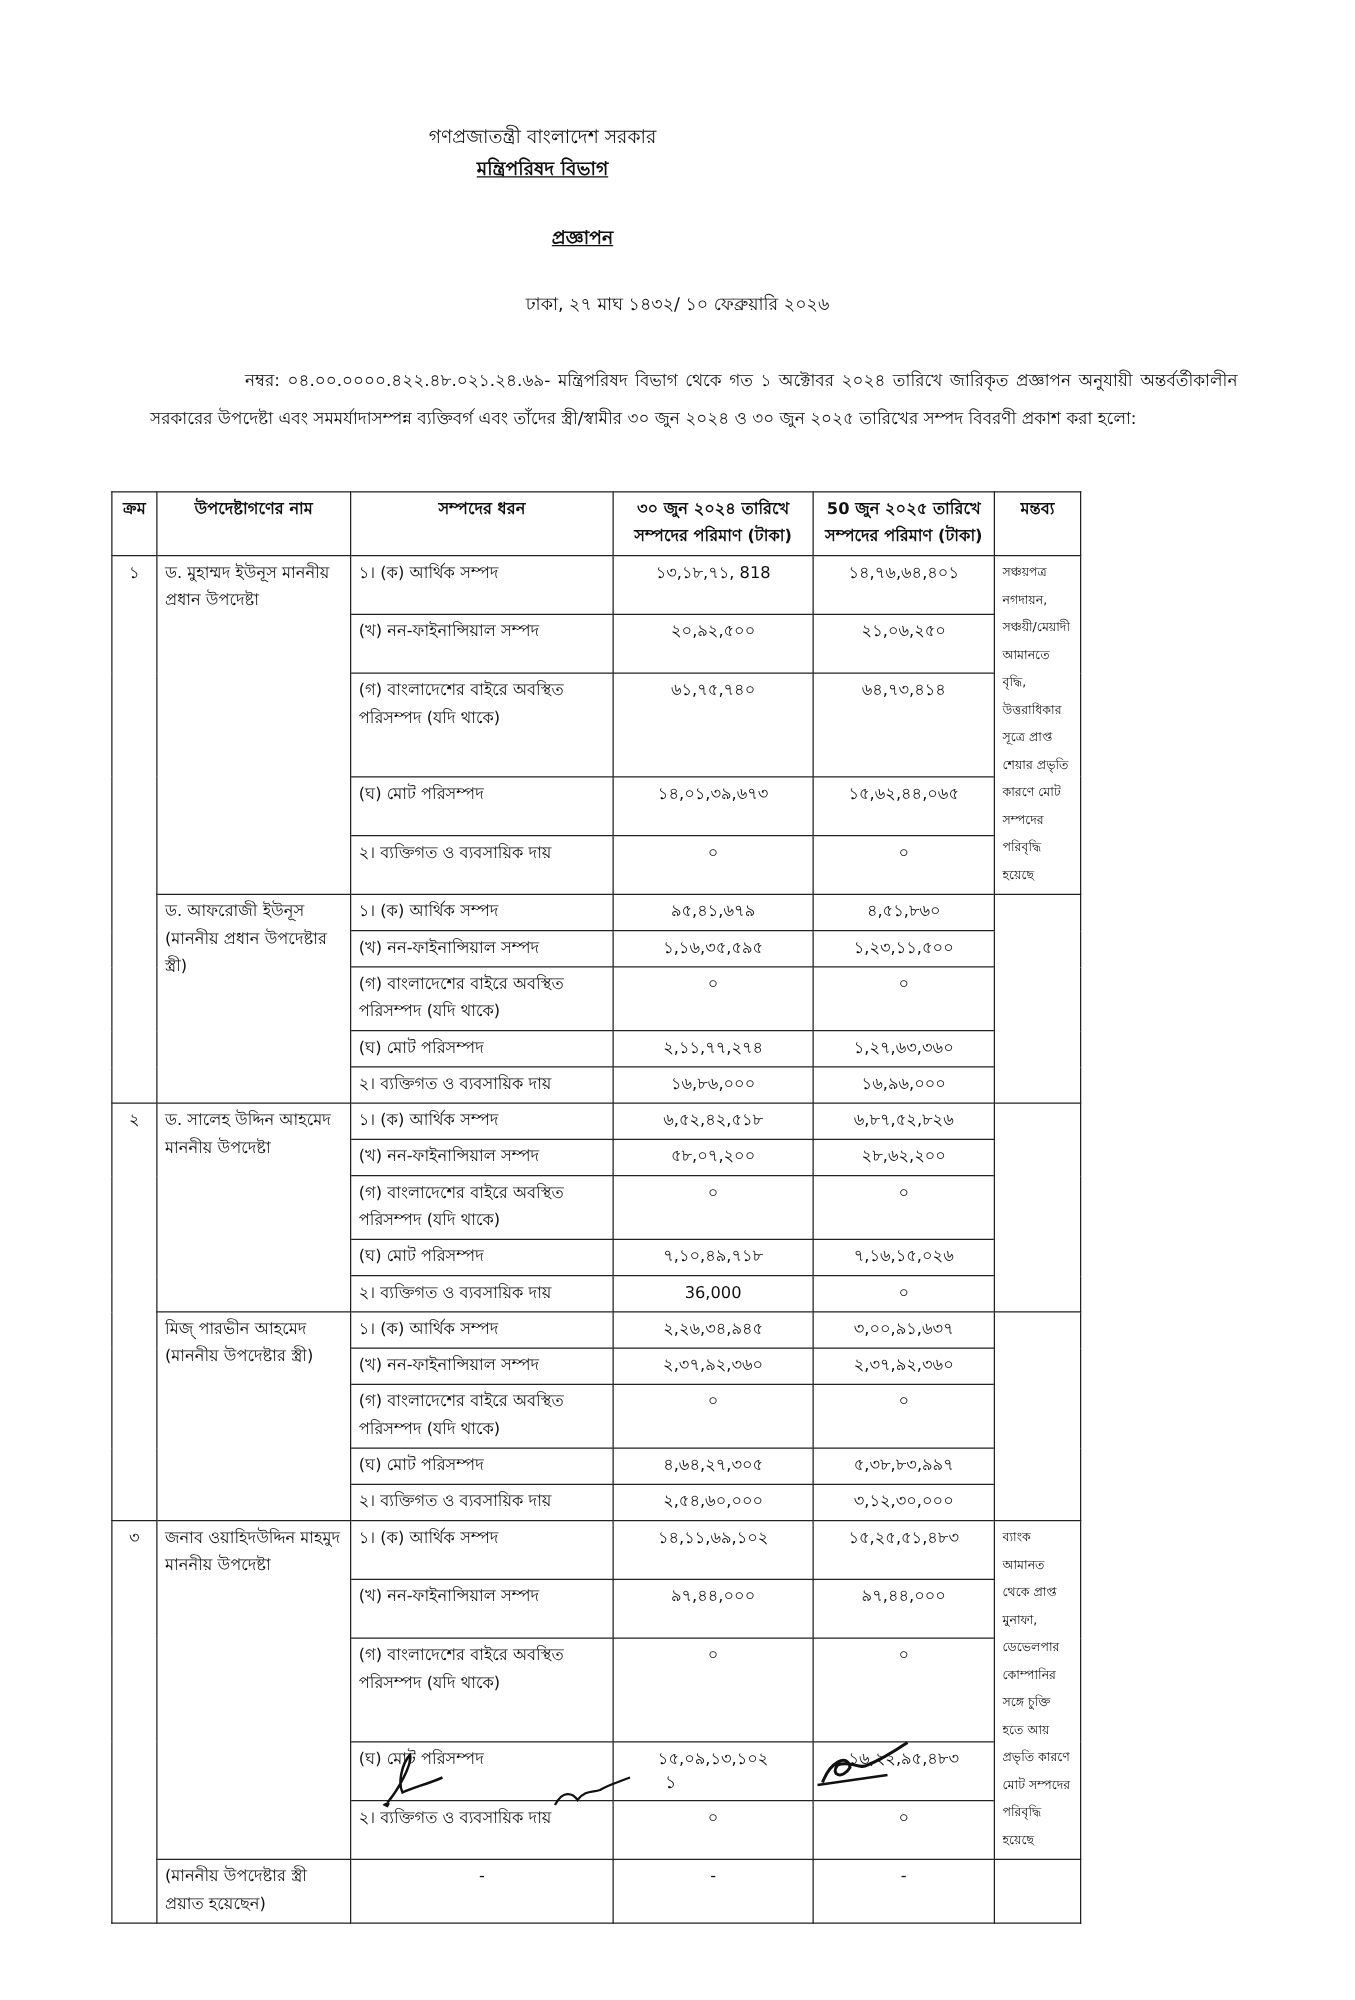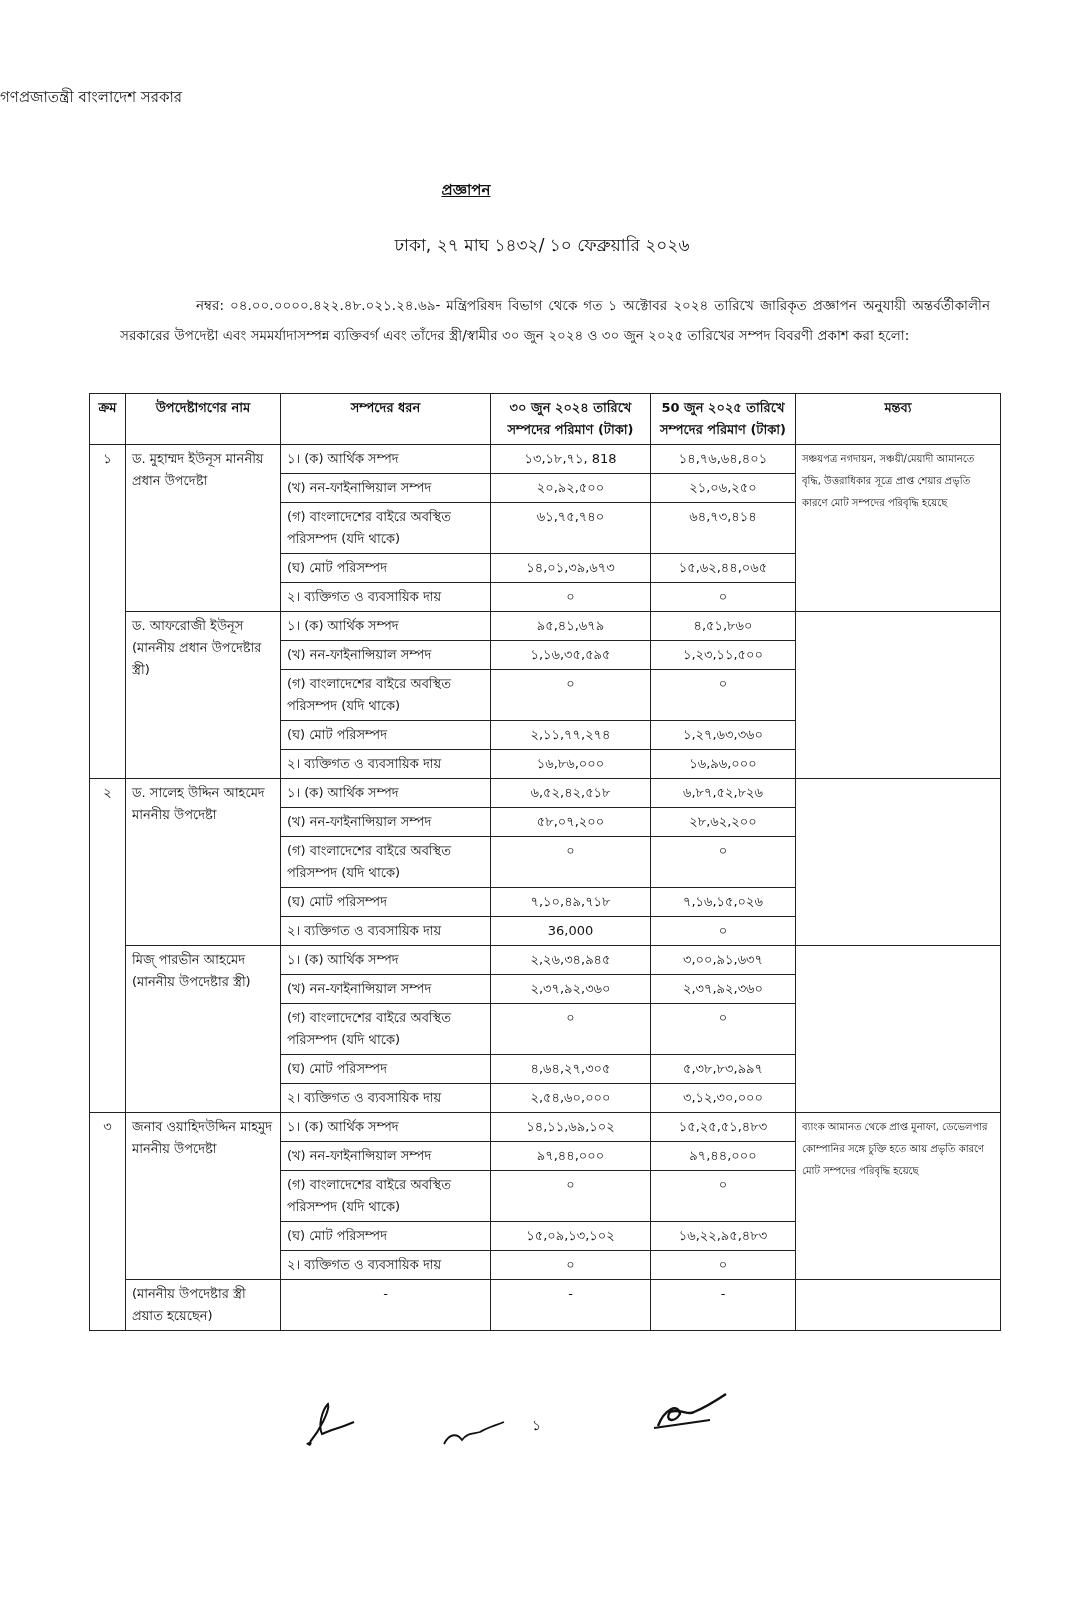--- a/index.html
+++ b/index.html
@@ -1,47 +1,48 @@
 <!DOCTYPE html>
 <html><head>
 <meta charset="utf-8">
 <style>
   html, body { margin:0; padding:0; background:#ffffff; }
   body { width:1084px; height:1600px; position:relative; overflow:hidden;
          font-family:"DejaVu Sans", "Liberation Sans", sans-serif; color:#111; }
-  .header { position:absolute; left:0; top:84px; width:868px; }
+  .header { position:absolute; left:0; top:96px; width:868px; text-align:center; }
   .gov { font-size:15px; line-height:26px; }
   .div { font-size:15px; line-height:26px; text-decoration:underline; font-weight:bold; }
   .notice { position:absolute; left:0; top:178px; width:932px; text-align:center;
             font-size:15px; font-weight:bold; text-decoration:underline; }
-  .date { position:absolute; left:0; top:232px; width:1084px; text-align:center; font-size:17px; }
+  .date { position:absolute; left:0; top:232px; width:1084px; text-align:center; font-size:14px; }
   .para { position:absolute; left:120px; top:290px; width:870px; font-size:13.5px; line-height:30px;
           text-align:justify; }
   .para .ref { padding-left:76px; }
-  table.assets { position:absolute; left:89px; top:393px; width:912px; border-collapse:collapse;
+  table.assets { position:absolute; left:89px; top:393px; width:776px; border-collapse:collapse;
                  font-size:13px; table-layout:fixed; }
   table.assets th, table.assets td { border:1.4px solid #222; padding:3px 6px; vertical-align:top; }
   table.assets th { font-weight:bold; text-align:center; line-height:22px; }
   table.assets td { line-height:22px; }
   .c-serial { width:36px; text-align:center; }
   .c-name { width:155px; }
   .c-type { width:210px; }
   .c-v1 { width:160px; text-align:center; }
   .c-v2 { width:145px; text-align:center; }
   .c-rem { width:auto; }
   td.num { text-align:center; }
   td.rem { font-size:10px; line-height:24.5px; }
   .sigs { position:absolute; left:0; top:1380px; width:1084px; height:80px; }
   .sig { position:absolute; }
 </style>
 </head>
 <body>
 
 <div class="header">
   <div class="gov">গণপ্রজাতন্ত্রী বাংলাদেশ সরকার</div>
+  <div class="div">মন্ত্রিপরিষদ বিভাগ</div>
 </div>
 <div class="notice">প্রজ্ঞাপন</div>
 <div class="date">ঢাকা, ২৭ মাঘ ১৪৩২/ ১০ ফেব্রুয়ারি ২০২৬</div>
 
 <div class="para">
   <span class="ref">নম্বর: ০৪.০০.০০০০.৪২২.৪৮.০২১.২৪.৬৯-</span>
   <span>মন্ত্রিপরিষদ বিভাগ থেকে গত ১ অক্টোবর ২০২৪ তারিখে জারিকৃত প্রজ্ঞাপন অনুযায়ী অন্তর্বর্তীকালীন সরকারের উপদেষ্টা এবং সমমর্যাদাসম্পন্ন ব্যক্তিবর্গ এবং তাঁদের স্ত্রী/স্বামীর ৩০ জুন ২০২৪ ও ৩০ জুন ২০২৫ তারিখের সম্পদ বিবরণী প্রকাশ করা হলো:</span>
 </div>
 
 <table class="assets">

